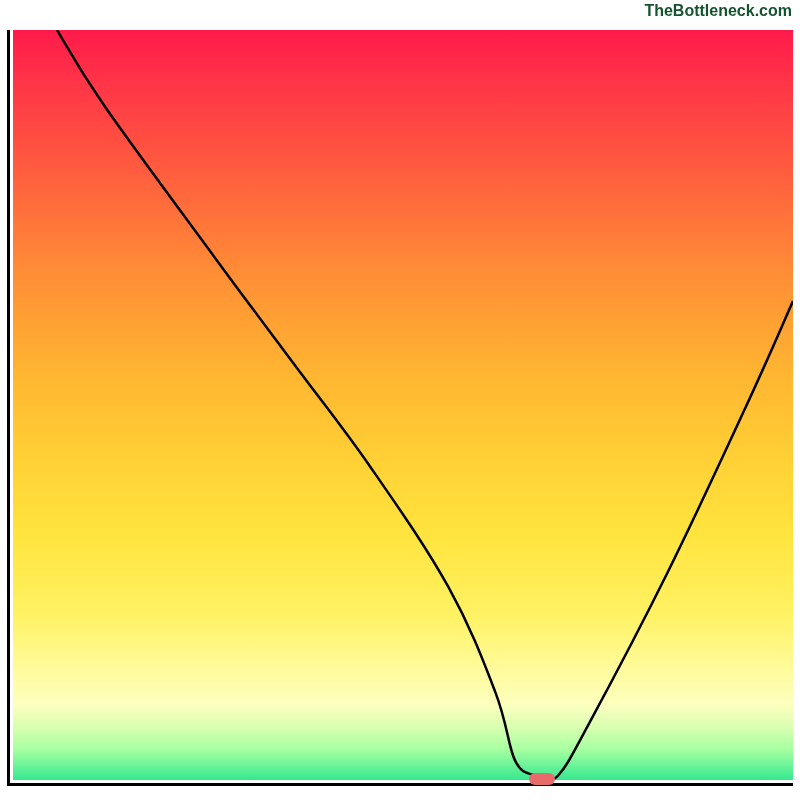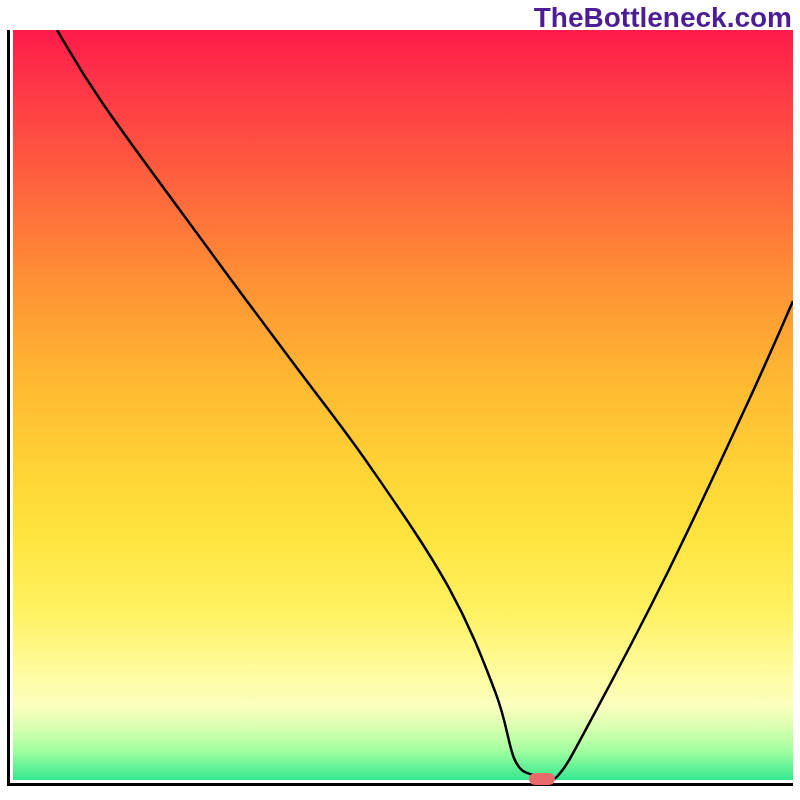--- a/index.html
+++ b/index.html
@@ -13,23 +13,23 @@
   .chart-container {
     position: relative;
     width: 800px;
     height: 800px;
   }
   .watermark {
     position: absolute;
     top: 2px;
     right: 8px;
     font-family: Arial, Helvetica, sans-serif;
-    font-size: 28px;
+    font-size: 16px;
     font-weight: bold;
-    color: #4c1d95;
+    color: #14532d;
     z-index: 10;
   }
   .plot-area {
     position: absolute;
     left: 7px;
     top: 30px;
     width: 786px;
     height: 756px;
     border-left: 3px solid #000;
     border-bottom: 3px solid #000;

